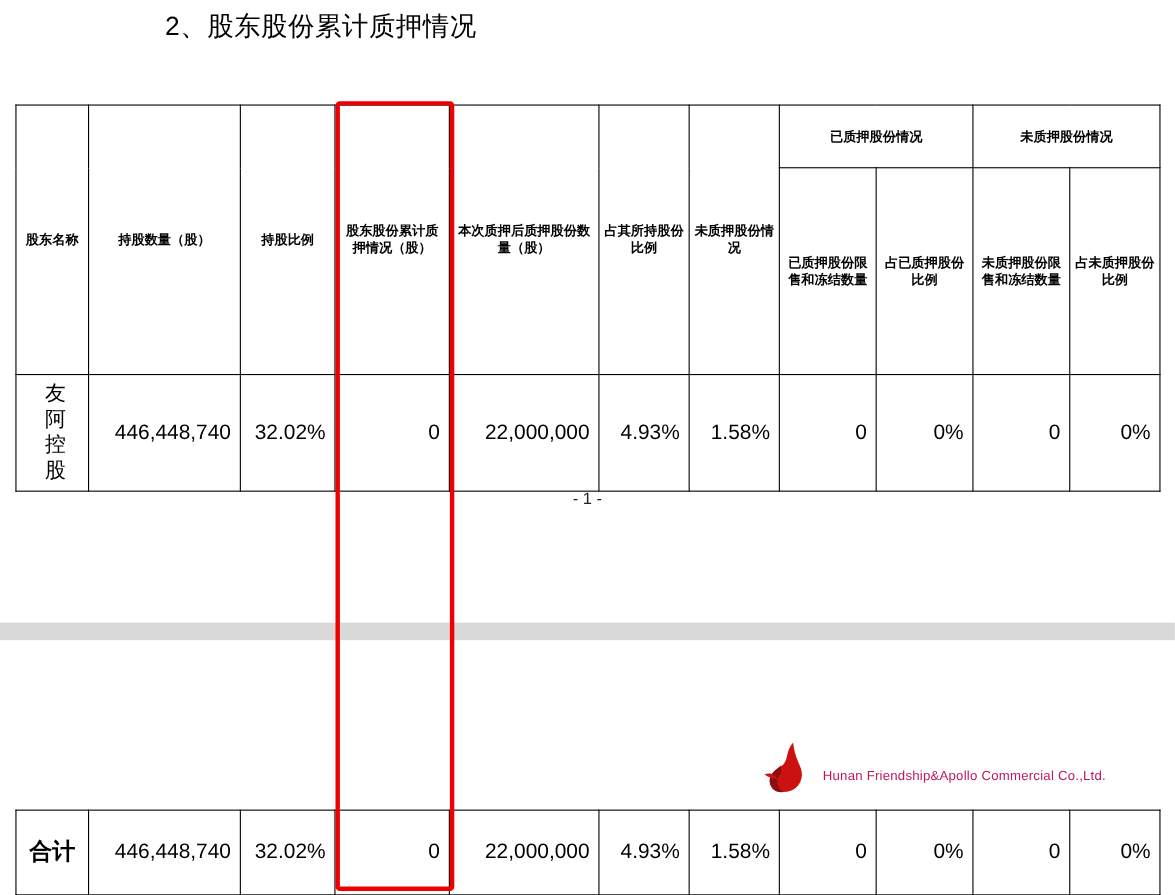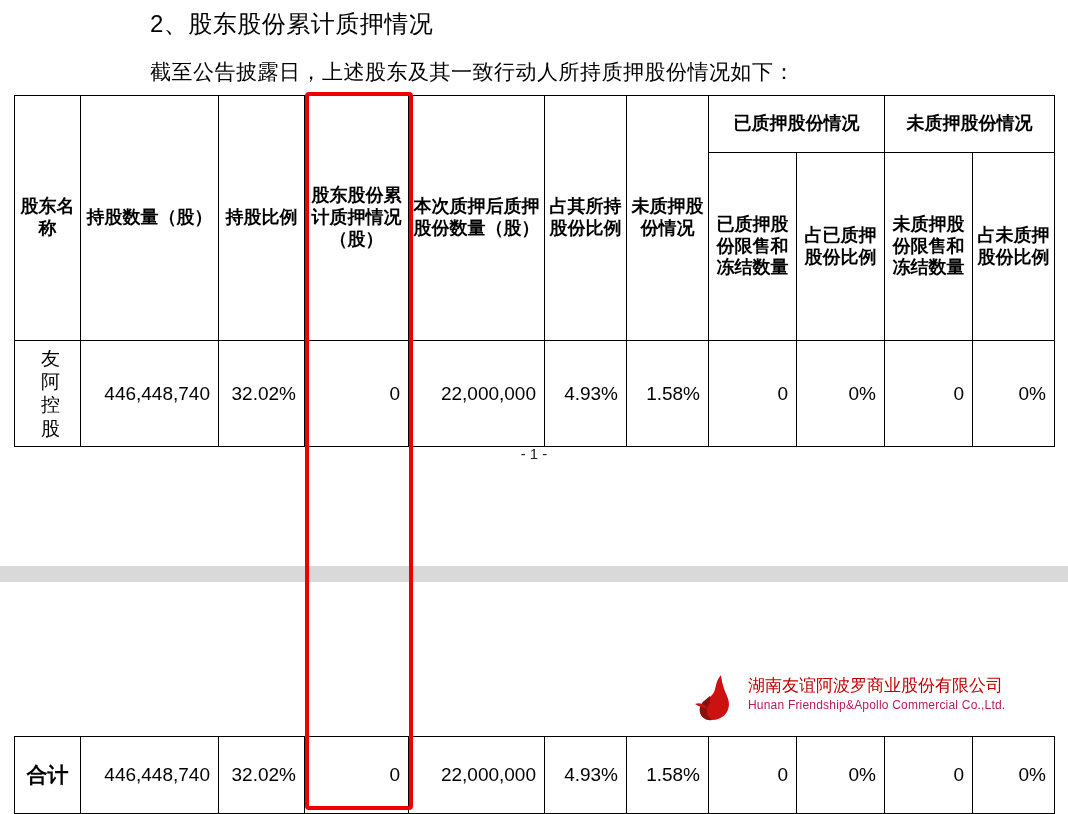--- a/index.html
+++ b/index.html
@@ -42,21 +42,21 @@
     left: 14px;
     top: 95px;
     width: 1040px;
     border-collapse: collapse;
     table-layout: fixed;
   }
 
   table.pledge td,
   table.pledge th {
     border: 1px solid #000000;
-    font-size: 18px;
+    font-size: 12px;
     font-weight: bold;
     text-align: center;
     vertical-align: middle;
     padding: 2px 4px;
     line-height: 1.22;
     word-break: break-all;
   }
 
   table.pledge td.numcell {
     font-weight: normal;
@@ -173,21 +173,20 @@
     box-sizing: border-box;
     pointer-events: none;
   }
 </style>
 </head>
 <body>
 
 <div class="page">
 
   <div class="heading">2、股东股份累计质押情况</div>
-  <div class="subheading">截至公告披露日，上述股东及其一致行动人所持质押股份情况如下：</div>
 
   <table class="pledge">
     <colgroup>
       <col style="width:66px">
       <col style="width:138px">
       <col style="width:86px">
       <col style="width:104px">
       <col style="width:136px">
       <col style="width:82px">
       <col style="width:82px">
@@ -233,21 +232,20 @@
   <div class="pagenum">- 1 -</div>
 
   <div class="grayband"></div>
 
   <div class="logo-wrap">
     <svg class="logo-mark" viewBox="0 0 46 48">
       <path d="M27 1 C20 9 23 16 18 21 C14 25 8 26 6 33 C4 40 10 46 18 46 C28 46 35 39 35 30 C35 22 29 18 27 1 Z" fill="#cc1111"></path>
       <path d="M16 22 C10 27 5 31 6 38 C7 44 13 47 18 46 C12 42 11 35 16 29 Z" fill="#8a1010"></path>
       <path d="M1 30 C6 28 11 30 13 35 C9 33 5 33 1 30 Z" fill="#cc1111"></path>
     </svg>
-    <div class="logo-text-cn">湖南友谊阿波罗商业股份有限公司</div>
     <div class="logo-text-en">Hunan Friendship&amp;Apollo Commercial Co.,Ltd.</div>
   </div>
 
   <table class="total">
     <colgroup>
       <col style="width:66px">
       <col style="width:138px">
       <col style="width:86px">
       <col style="width:104px">
       <col style="width:136px">

